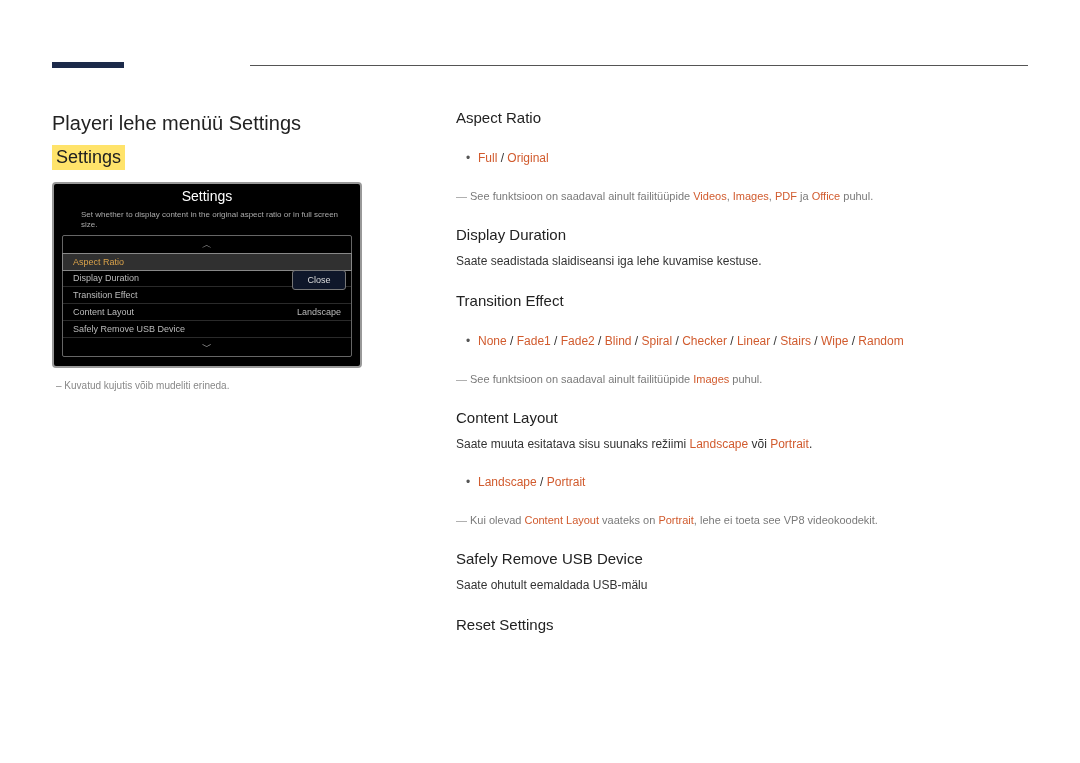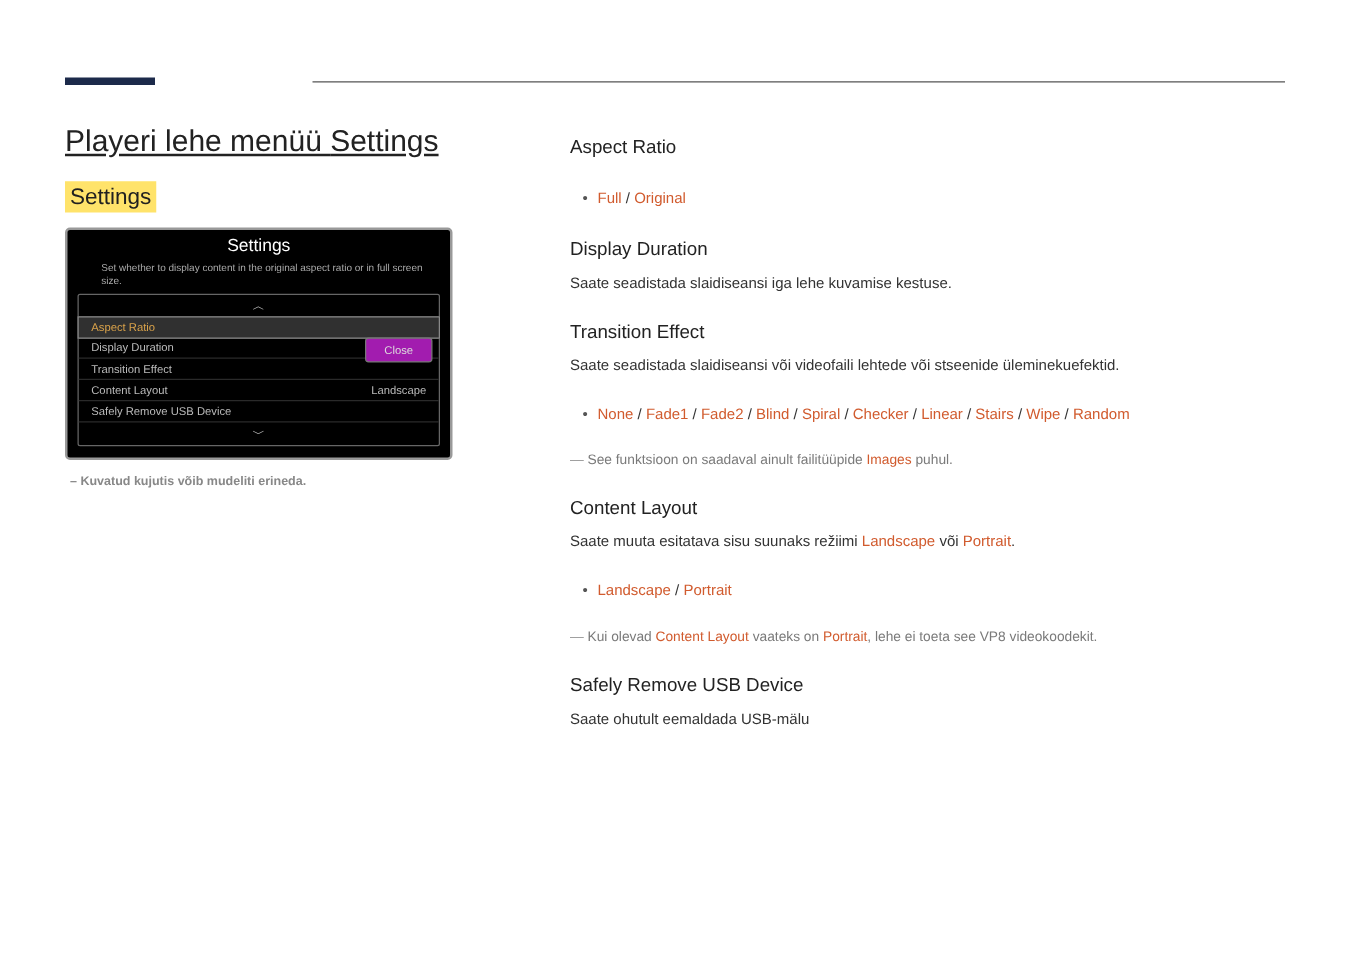--- a/index.html
+++ b/index.html
@@ -23,25 +23,24 @@
     position: absolute;
     left: 250px;
     top: 65px;
     right: 52px;
     height: 1px;
     background: #555;
   }
   .page-title {
     position: absolute;
     left: 52px;
-    top: 100px;
-    font-size: 24px;
+    top: 112px;
+    font-size: 20px;
     font-weight: 400;
     color: #222;
-    text-decoration: underline;
   }
   .page-title .hl { color: #222; }
   .subheading {
     position: absolute;
     left: 52px;
     top: 145px;
     font-size: 18px;
     font-weight: 400;
     background: #ffe36a;
     padding: 2px 4px;
@@ -108,29 +107,28 @@
     top: 86px;
     width: 54px;
     height: 20px;
     border: 1px solid #777;
     border-radius: 3px;
     color: #ddd;
     font-size: 9px;
     display: flex;
     align-items: center;
     justify-content: center;
-    background: #a21caf;
+    background: #0f172a;
   }
   .caption {
     position: absolute;
     left: 56px;
     top: 380px;
     font-size: 10px;
     color: #888;
-    font-weight: bold;
   }
 
   
   .content {
     position: absolute;
     left: 456px;
     top: 100px;
     right: 52px;
     font-size: 12px;
     color: #333;
@@ -214,26 +212,28 @@
 </div>
 
 <div class="caption">–  Kuvatud kujutis võib mudeliti erineda.</div>
 
 <div class="content">
 
   <div class="sec-h">Aspect Ratio</div>
   <div class="bullet-line">
     <span class="kw">Full</span><span> / </span><span class="kw">Original</span>
   </div>
+  <div class="note">
+    <span>See funktsioon on saadaval ainult failitüüpide </span><span class="kw">Videos</span><span>, </span><span class="kw">Images</span><span>, </span><span class="kw">PDF</span><span> ja </span><span class="kw">Office</span><span> puhul.</span>
+  </div>
 
   <div class="sec-h">Display Duration</div>
   <div class="body-line">Saate seadistada slaidiseansi iga lehe kuvamise kestuse.</div>
 
   <div class="sec-h">Transition Effect</div>
-  <div class="body-line">Saate seadistada slaidiseansi või videofaili lehtede või stseenide üleminekuefektid.</div>
   <div class="bullet-line">
     <span class="kw">None</span><span> / </span><span class="kw">Fade1</span><span> / </span><span class="kw">Fade2</span><span> / </span><span class="kw">Blind</span><span> / </span><span class="kw">Spiral</span><span> / </span><span class="kw">Checker</span><span> / </span><span class="kw">Linear</span><span> / </span><span class="kw">Stairs</span><span> / </span><span class="kw">Wipe</span><span> / </span><span class="kw">Random</span>
   </div>
   <div class="note">
     <span>See funktsioon on saadaval ainult failitüüpide </span><span class="kw">Images</span><span> puhul.</span>
   </div>
 
   <div class="sec-h">Content Layout</div>
   <div class="body-line">
     <span>Saate muuta esitatava sisu suunaks režiimi </span><span class="kw">Landscape</span><span> või </span><span class="kw">Portrait</span><span>.</span>
@@ -241,14 +241,15 @@
   <div class="bullet-line">
     <span class="kw">Landscape</span><span> / </span><span class="kw">Portrait</span>
   </div>
   <div class="note">
     <span>Kui olevad </span><span class="kw">Content Layout</span><span> vaateks on </span><span class="kw">Portrait</span><span>, lehe ei toeta see VP8 videokoodekit.</span>
   </div>
 
   <div class="sec-h">Safely Remove USB Device</div>
   <div class="body-line">Saate ohutult eemaldada USB-mälu</div>
 
+  <div class="sec-h">Reset Settings</div>
 
 </div>
 
 </body></html>

